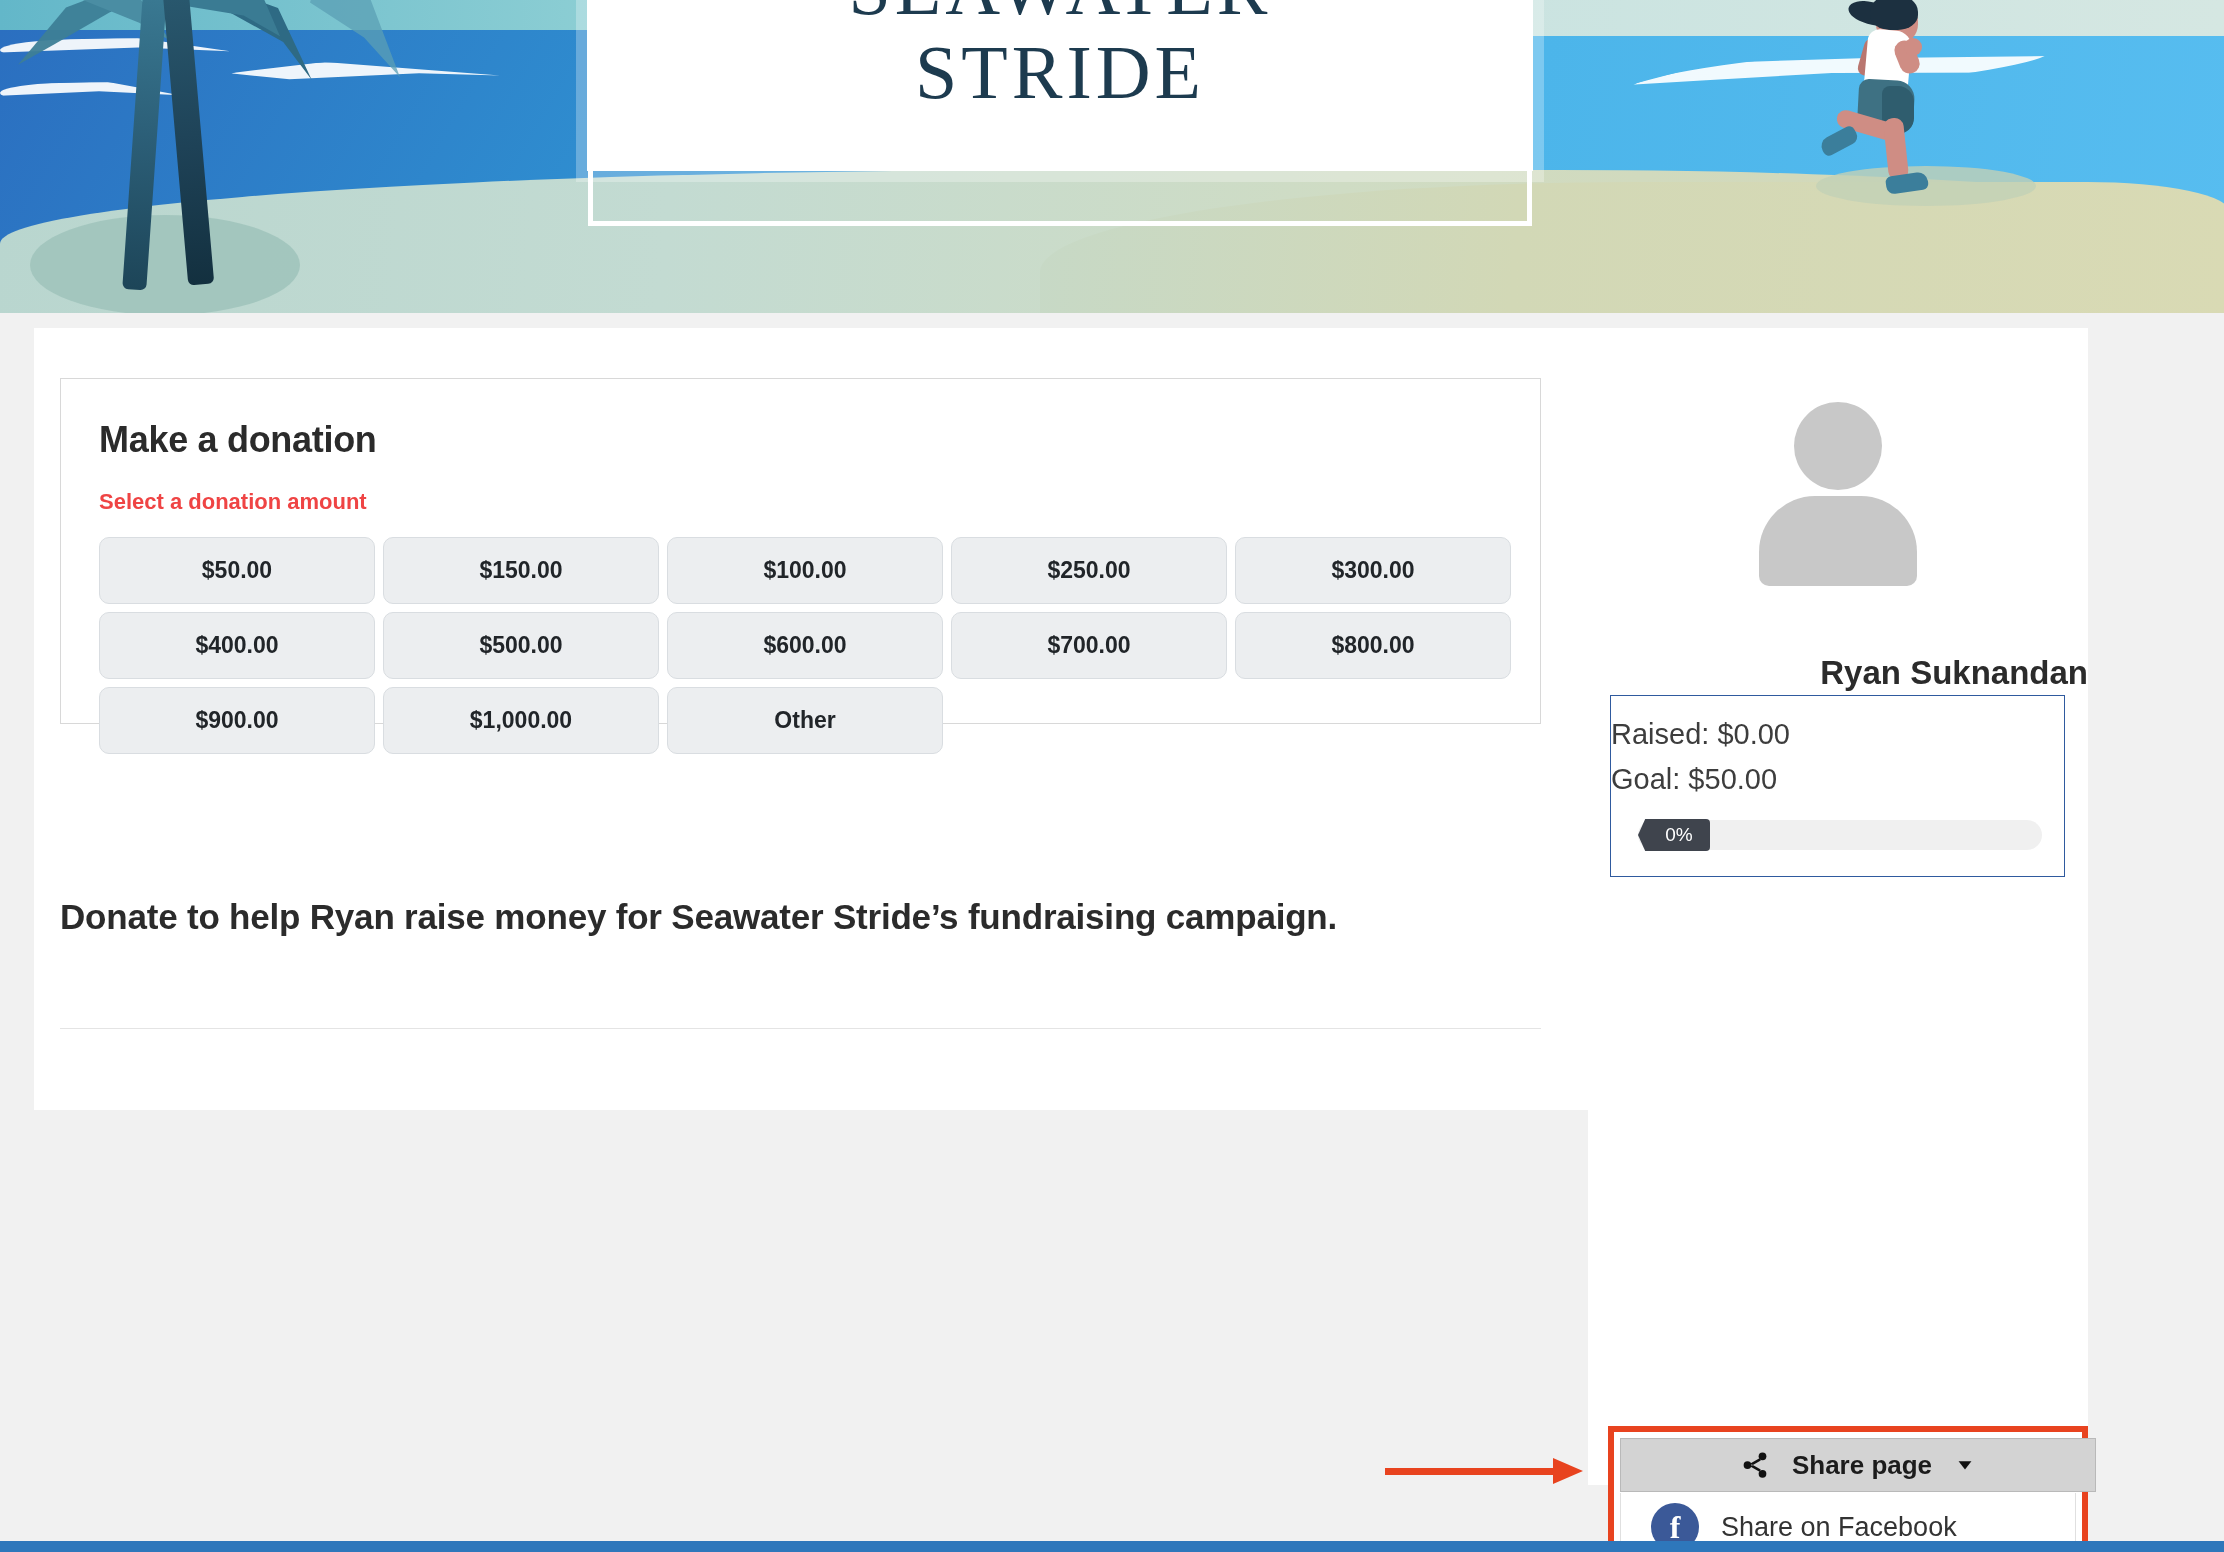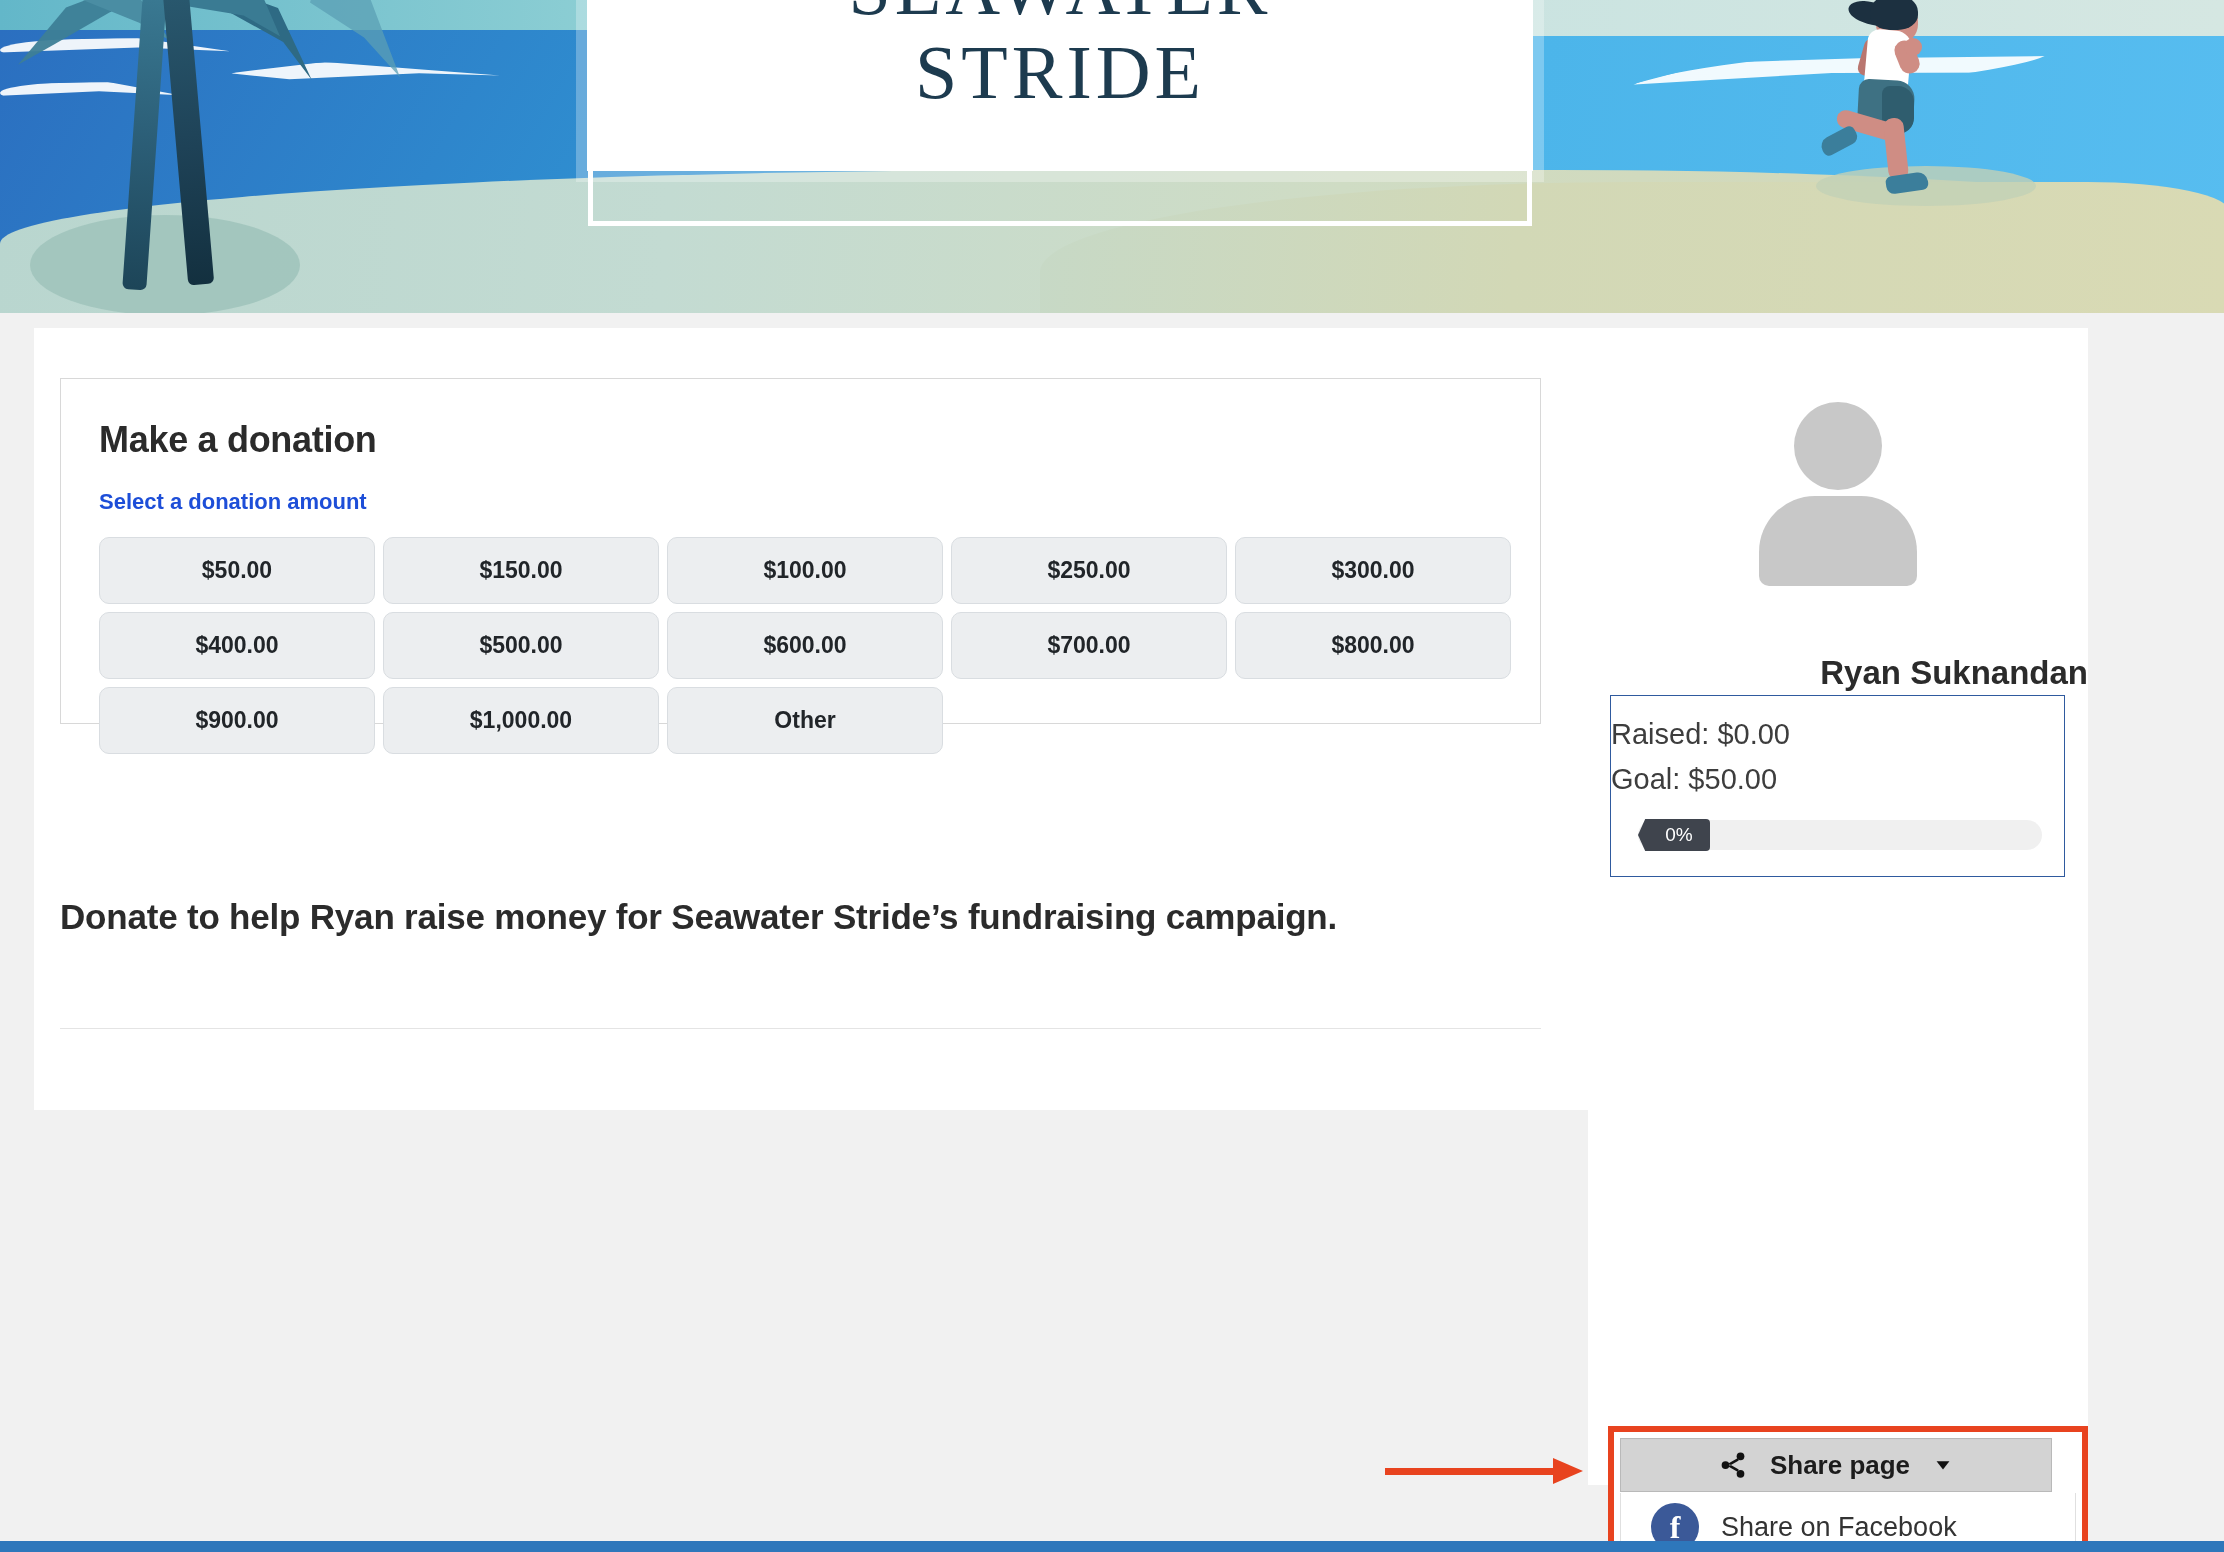--- a/index.html
+++ b/index.html
@@ -139,21 +139,21 @@
   }
   #donation-box {
     position:absolute; left:26px; top:50px; width:1481px; height:346px;
     border:1px solid #d8d8d8; background:#fff;
   }
   #donation-title {
     margin:40px 0 0 38px; font-size:36px; font-weight:bold; color:#2b2b2b;
     letter-spacing:-.3px;
   }
   #amount-label {
-    margin:28px 0 0 38px; font-size:22px; font-weight:bold; color:#1d4ed8;
+    margin:28px 0 0 38px; font-size:22px; font-weight:bold; color:#ef4444;
   }
   #amount-grid {
     margin:22px 0 0 38px; width:1410px;
     display:grid; grid-template-columns:repeat(5, 276px); gap:8px 8px;
   }
   .amt-btn {
     height:67px; background:#eceef0; border:1px solid #d9dde1; border-radius:10px;
     display:flex; align-items:center; justify-content:center;
     font-size:23px; font-weight:bold; color:#212529; cursor:pointer;
   }
@@ -204,21 +204,21 @@
     clip-path: polygon(0% 50%, 10% 0%, 100% 0%, 100% 100%, 10% 100%);
     padding-left:10px;
   }
 
   
   #share-widget {
     position:absolute; left:1608px; top:1113px; width:480px; height:422px;
     border:6px solid #e8431f; background:#ffffff;
   }
   #share-button {
-    position:absolute; left:6px; top:6px; width:432px; height:54px;
+    position:absolute; left:6px; top:6px; width:476px; height:54px;
     background:#d3d3d3; border:1px solid #b9b9b9;
     display:flex; align-items:center; justify-content:center; gap:22px;
     font-size:26px; font-weight:bold; color:#1c1c1c; cursor:pointer;
   }
   #share-menu {
     position:absolute; left:6px; top:61px; width:456px; height:349px;
     background:#fff; border:1px solid #e0e0e0; border-top:none;
   }
   .share-item {
     display:flex; align-items:center; gap:22px; height:68px; padding-left:30px;

